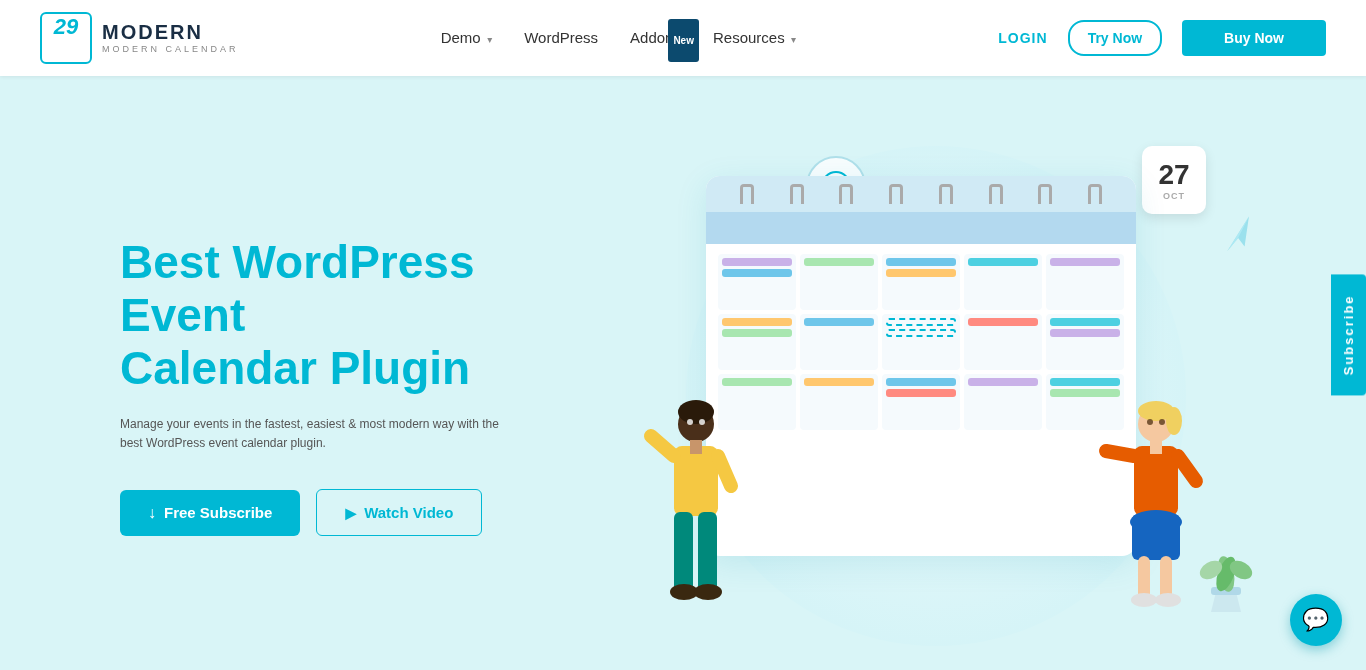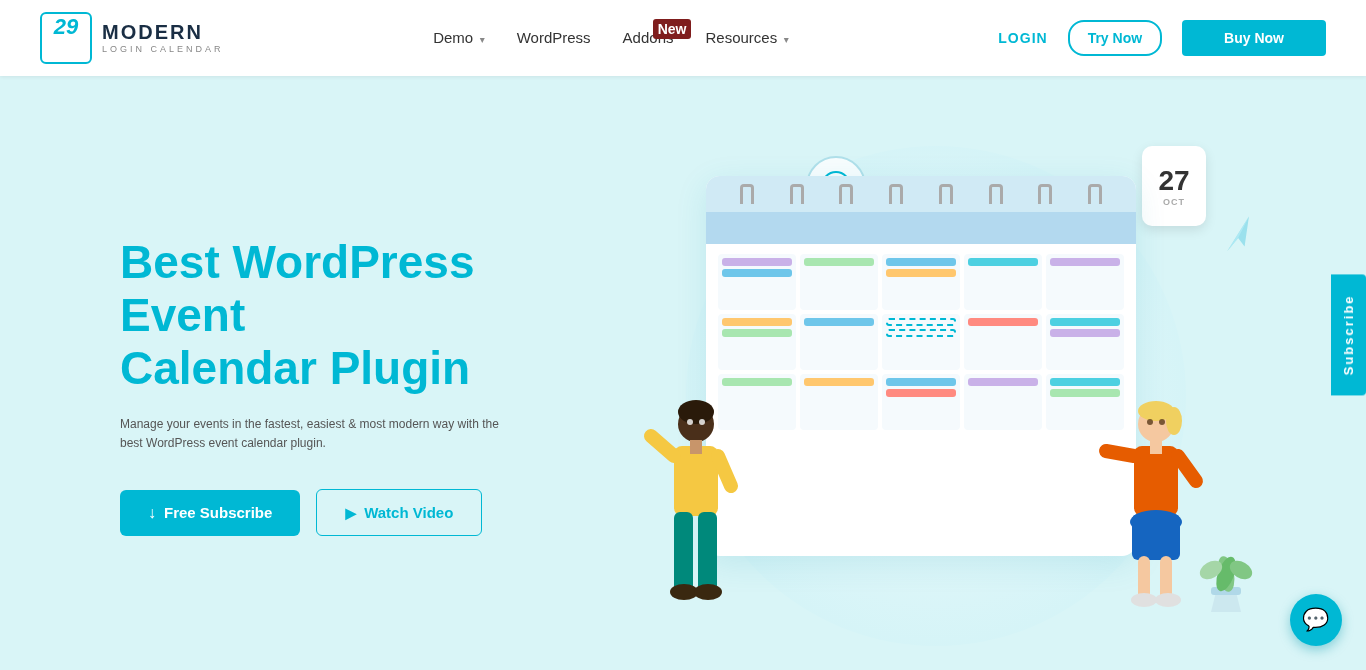--- a/index.html
+++ b/index.html
@@ -70,25 +70,25 @@
       font-size: 15px;
       font-weight: 500;
     }
     .nav-badge-item {
       position: relative;
     }
     .nav-badge {
       position: absolute;
       top: -10px;
       right: -18px;
-      background: #7f1d1d;
+      background: #0c4a6e;
       color: #fff;
-      font-size: 14px;
-      font-weight: 700;
-      padding: 2px 5px;
+      font-size: 10px;
+      font-weight: 700;
+      padding: 16px 5px;
       border-radius: 3px;
     }
     .nav-caret {
       font-size: 10px;
       color: #888;
       margin-left: 2px;
     }
     .nav-actions {
       display: flex;
       align-items: center;
@@ -281,21 +281,21 @@
       align-items: center;
       justify-content: center;
       font-size: 22px;
       color: #00b8d4;
     }
     .float-date {
       position: absolute;
       top: 10px;
       right: 80px;
       width: 64px;
-      height: 80px;
+      height: 68px;
       background: #fff;
       border-radius: 10px;
       box-shadow: 0 4px 12px rgba(0,0,0,0.1);
       display: flex;
       flex-direction: column;
       align-items: center;
       justify-content: center;
       font-size: 28px;
       font-weight: 900;
       color: #333;
@@ -393,21 +393,21 @@
 </head>
 <body>
 
 <nav class="navbar">
   <div class="logo-area">
     <div class="logo-icon">
       <span>29</span>
     </div>
     <div class="logo-text">
       <span class="logo-title">MODERN</span>
-      <span class="logo-subtitle">LOGIN CALENDAR</span>
+      <span class="logo-subtitle">MODERN CALENDAR</span>
     </div>
   </div>
 
   <ul class="nav-links">
     <li>
       <a href="#">Demo</a>
       <span class="nav-caret">▾</span>
     </li>
     <li>
       <a href="#">WordPress</a>

